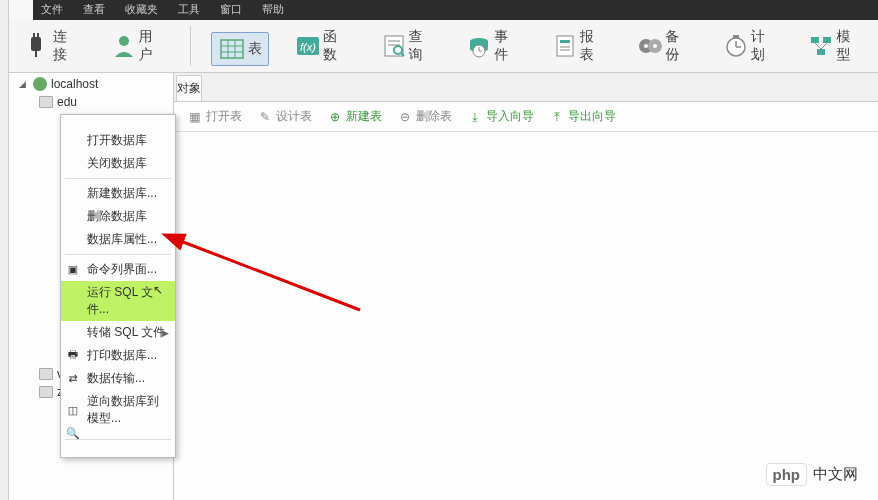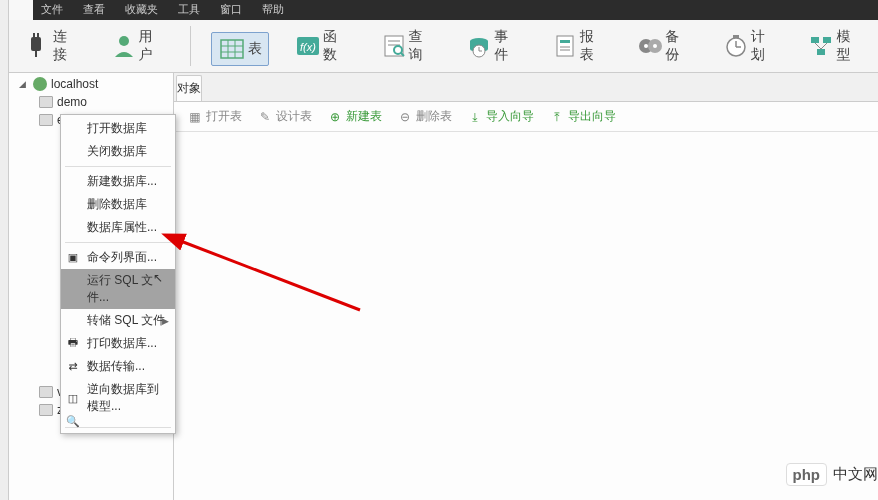--- a/index.html
+++ b/index.html
@@ -19,28 +19,28 @@
     .tree-item.indent1 { padding-left: 30px; }
     .tree-item .tw { width: 10px; color: #666; font-size: 9px; }
     .tree-item .host-icon { width: 14px; height: 14px; background: #6a6; border-radius: 7px; }
     .tree-item .folder-icon { width: 14px; height: 12px; background: #ddd; border: 1px solid #aaa; border-radius: 1px; }
     .main { flex: 1; display: flex; flex-direction: column; }
     .tabs { display: flex; border-bottom: 1px solid #ccc; background: #f0f0f0; }
     .tab { padding: 4px 0; border: 1px solid #ccc; border-bottom: none; background: #fcfcfc; font-size: 12px; margin-left: 2px; margin-top: 2px; border-radius: 2px 2px 0 0; }
     .obj-toolbar { display: flex; gap: 16px; padding: 6px 14px; border-bottom: 1px solid #e0e0e0; color: #444; font-size: 12px; align-items: center; }
     .obj-toolbar .itm { display: flex; align-items: center; gap: 4px; color: #888; cursor: pointer; }
     .obj-toolbar .itm .ic { width: 14px; height: 14px; display: inline-flex; align-items: center; justify-content: center; }
-    .context-menu { position: absolute; left: 60px; top: 114px; width: 116px; background: #fdfdfd; border: 1px solid #bbb; box-shadow: 2px 2px 6px rgba(0,0,0,0.25); padding: 2px 0; z-index: 10; }
+    .context-menu { position: absolute; left: 60px; top: 114px; width: 116px; background: #fdfdfd; border: 1px solid #bbb; box-shadow: 2px 2px 6px rgba(0,0,0,0.25); padding: 14px 0; z-index: 10; }
     .cm-item { display: flex; align-items: center; gap: 6px; padding: 3px 8px 3px 26px; font-size: 12px; position: relative; cursor: pointer; }
-    .cm-item:hover, .cm-item.hover { background: #a3a3a3; }
+    .cm-item:hover, .cm-item.hover { background: #bef264; }
     .cm-item .submenu-arrow { position: absolute; right: 6px; font-size: 9px; color: #666; }
     .cm-item .cm-ic { position: absolute; left: 4px; width: 16px; height: 16px; display: flex; align-items: center; justify-content: center; font-size: 11px; }
     .cm-sep { height: 1px; background: #ddd; margin: 3px 4px; }
     .arrow { position: absolute; left: 150px; top: 200px; pointer-events: none; z-index: 20; }
-    .watermark { position: absolute; right: 0; bottom: 14px; display: flex; align-items: center; gap: 6px; font-size: 15px; color: #333; }
+    .watermark { position: absolute; right: 20px; bottom: 14px; display: flex; align-items: center; gap: 6px; font-size: 15px; color: #333; }
     .watermark .wm-badge { background: #fff; border: 1px solid #ddd; border-radius: 4px; padding: 2px 6px; font-weight: bold; color: #666; }
     svg { display: block; }
   </style>
 </head>
 <body>
 
 <div class="window">
   <div class="menubar">
     <span>文件</span>
     <span>查看</span>
@@ -166,24 +166,20 @@
 
   <div class="content">
     <div class="sidebar">
       <div class="tree-item">
         <span class="tw">◢</span>
         <span class="host-icon"></span>
         <span>localhost</span>
       </div>
       <div class="tree-item indent1">
         <span class="folder-icon"></span>
-        <span>demo</span>
-      </div>
-      <div class="tree-item indent1">
-        <span class="folder-icon"></span>
         <span>edu</span>
       </div>
       <div style="height:254px"></div>
       <div class="tree-item indent1">
         <span class="folder-icon"></span>
         <span>video</span>
       </div>
       <div class="tree-item indent1">
         <span class="folder-icon"></span>
         <span>zh</span>

